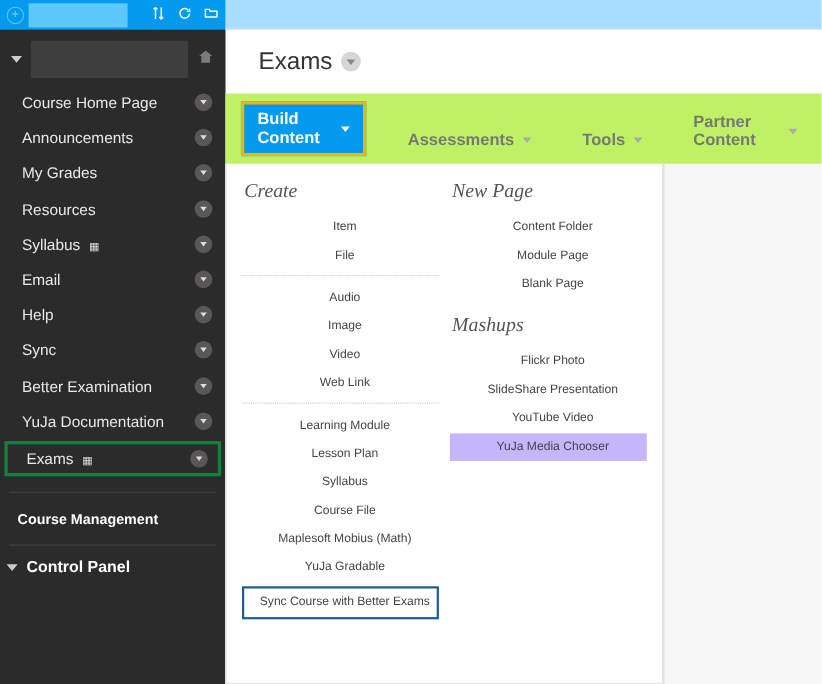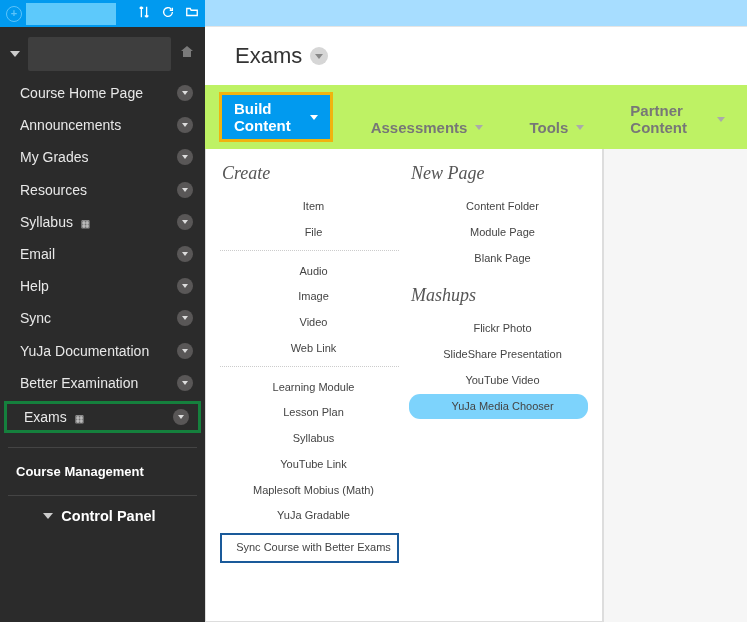--- a/index.html
+++ b/index.html
@@ -85,21 +85,21 @@
 
   .section-header {
     padding: 10px 12px 10px 16px;
     font-weight: bold;
     font-size: 13px;
     color:#fff;
   }
   .panel-row {
     display:flex; align-items:center; gap:8px;
     padding: 6px 12px 6px 6px;
-    font-weight:bold; font-size:14.5px; color:#fff;justify-content:center;
+    font-weight:bold; font-size:14.5px; color:#fff;
   }
   .panel-row .caret2 {
     width:0; height:0; border-left:5px solid transparent; border-right:5px solid transparent;
     border-top:6px solid #ccc;
   }
 
   
   .main { flex:1; display:flex; flex-direction:column; }
   .mainbar {
     height:27px; background:#a7ddff; border-bottom:1px solid #e5e5e5;
@@ -163,21 +163,21 @@
     padding-left:2px;
   }
   .menu-list { list-style:none; }
   .menu-list li {
     font-size: 11px;
     color:#444;
     padding: 6px 4px 6px 12px;
     line-height:1.25;
     text-align:center;
   }
-  .menu-list li.hover { background:#7dd3fc;border-radius:11px; }
+  .menu-list li.hover { background:#c4b5fd; }
   .rule { border-top:1px dotted #ccc; margin:4px 0 8px 0; }
   .boxed {
     border:2px solid #1a5a9a;
     padding:5px 8px 5px 10px;
   }
 
   .right-edge { flex:1; background:#f6f6f6; border-left:1px solid #ddd; }
 
 </style>
 </head>
@@ -250,25 +250,25 @@
       </li>
       <li>
         <span class="label">Help</span>
         <span class="chev"></span>
       </li>
       <li>
         <span class="label">Sync</span>
         <span class="chev"></span>
       </li>
       <li>
+        <span class="label">Better Examination</span>
+        <span class="chev"></span>
+      </li>
+      <li>
         <span class="label">YuJa Documentation</span>
-        <span class="chev"></span>
-      </li>
-      <li>
-        <span class="label">Better Examination</span>
         <span class="chev"></span>
       </li>
       <li class="highlight">
         <span class="label">
           <span>Exams</span>
           <span class="glyph">▦</span>
         </span>
         <span class="chev"></span>
       </li>
     </ul>
@@ -323,21 +323,21 @@
             <li>Audio</li>
             <li>Image</li>
             <li>Video</li>
             <li>Web Link</li>
           </ul>
           <div class="rule"></div>
           <ul class="menu-list">
             <li>Learning Module</li>
             <li>Lesson Plan</li>
             <li>Syllabus</li>
-            <li>YouTube Link</li>
+            <li>Course File</li>
             <li>Maplesoft Mobius (Math)</li>
             <li>YuJa Gradable</li>
           </ul>
           <div style="height:4px"></div>
           <ul class="menu-list">
             <li class="boxed">Sync Course with Better Exams</li>
           </ul>
         </div>
 
         <div class="col">

